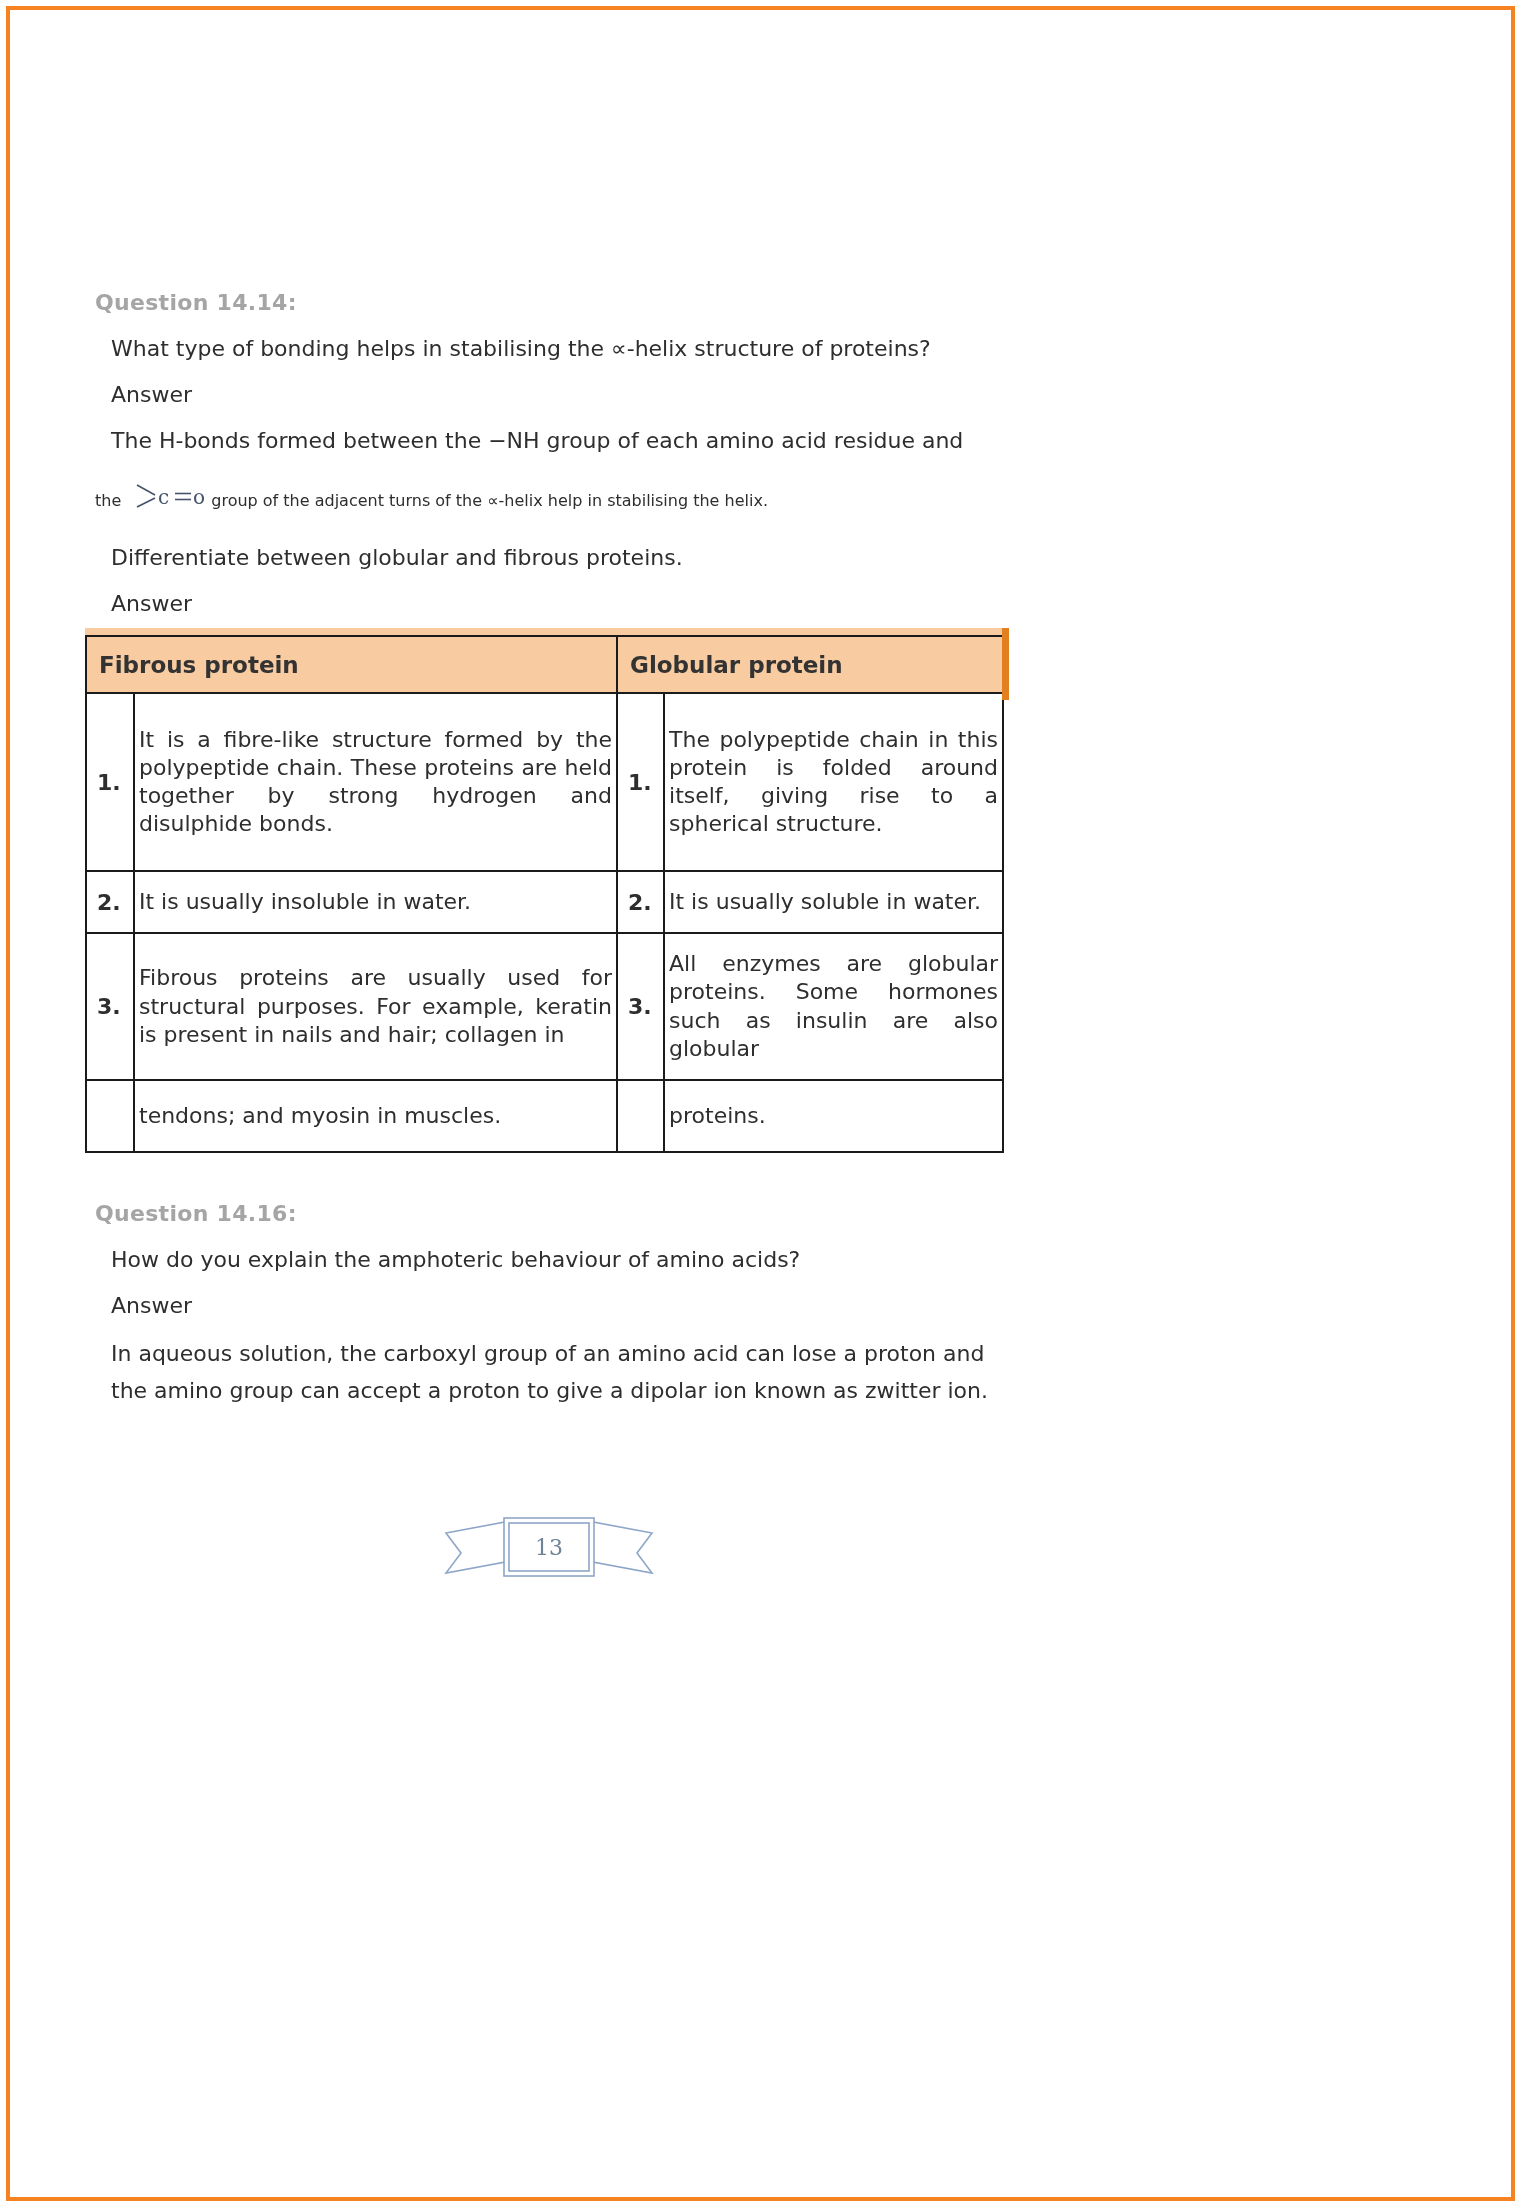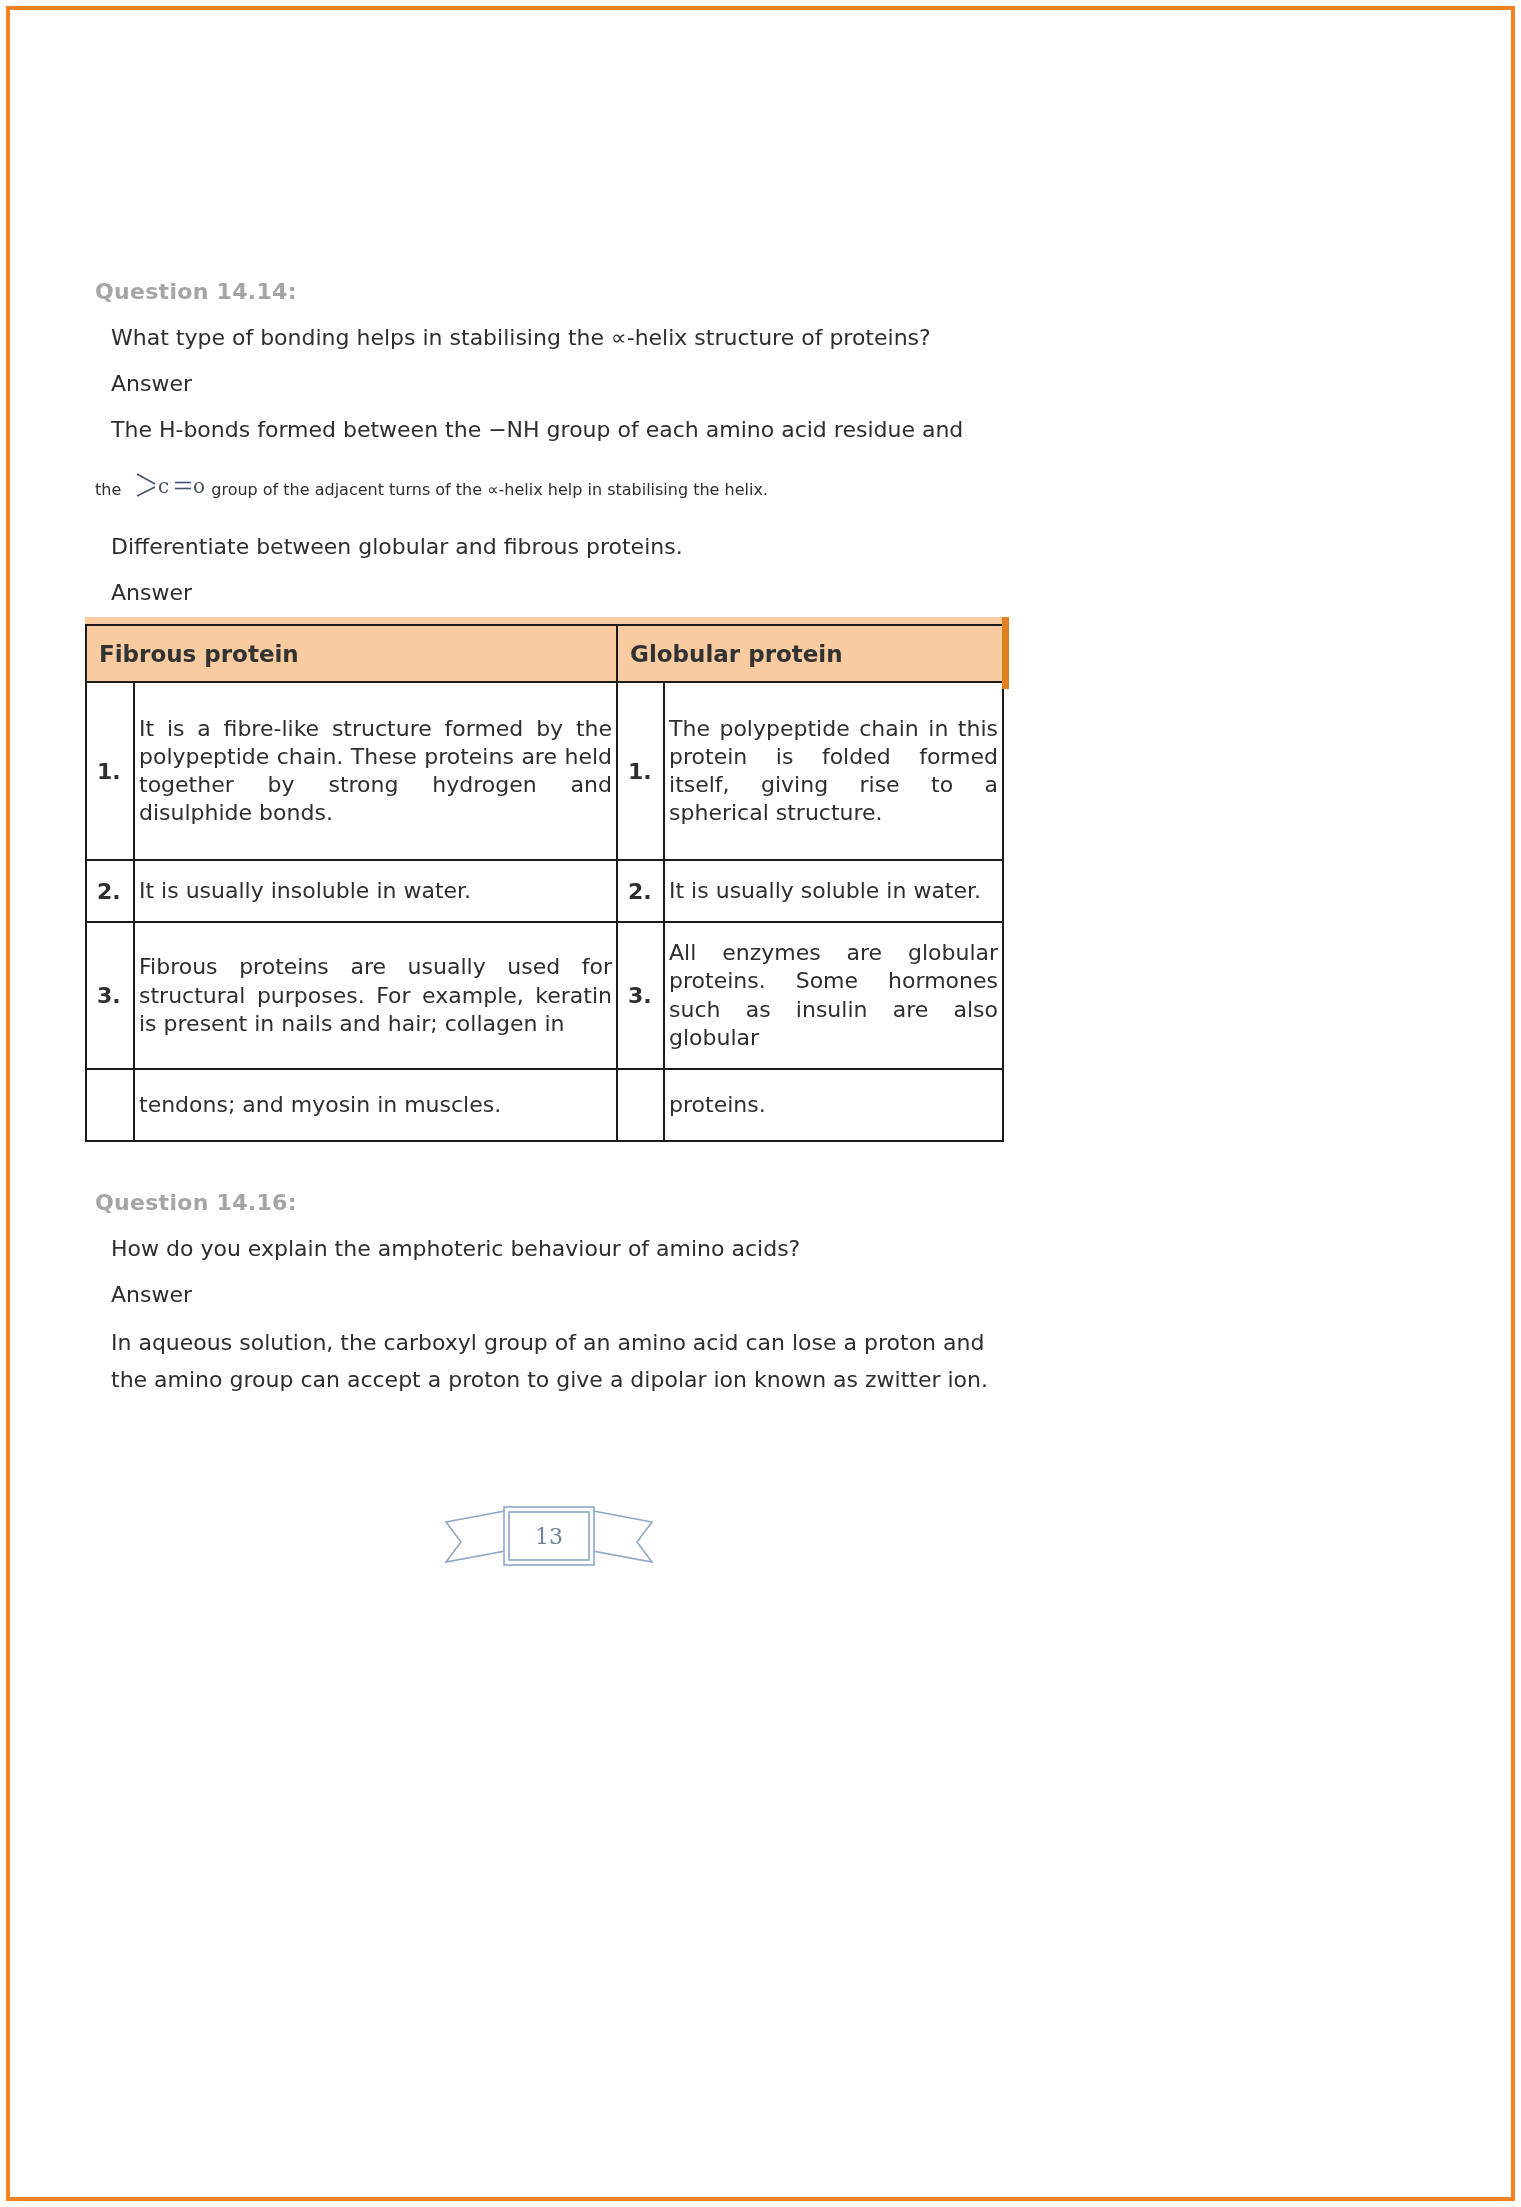--- a/index.html
+++ b/index.html
@@ -16,21 +16,21 @@
     position: absolute;
     left: 95px; top: 278px;
     width: 907px;
   }
 
   .q-heading {
     font-size: 22px;
     font-weight: bold;
     color: #a5a5a5;
     letter-spacing: 0.3px;
-    margin: 1px 0 18px 0;
+    margin: 12px 0 18px 0;
   }
   .body-text {
     font-size: 22px;
     line-height: 1.42;
     color: #2e2e2e;
     margin: 0 0 15px 16px;
   }
   .section { margin-bottom: 30px; }
 
   
@@ -157,21 +157,21 @@
           <tr>
             <th colspan="2">Fibrous protein</th>
             <th colspan="2">Globular protein</th>
           </tr>
         </thead>
         <tbody>
           <tr class="row-1">
             <td class="num">1.</td>
             <td class="txt">It is a fibre-like structure formed by the polypeptide chain. These proteins are held together by strong hydrogen and disulphide bonds.</td>
             <td class="num">1.</td>
-            <td class="txt">The polypeptide chain in this protein is folded formed itself, giving rise to a spherical structure.</td>
+            <td class="txt">The polypeptide chain in this protein is folded around itself, giving rise to a spherical structure.</td>
           </tr>
           <tr class="row-2">
             <td class="num">2.</td>
             <td class="txt">It is usually insoluble in water.</td>
             <td class="num">2.</td>
             <td class="txt">It is usually soluble in water.</td>
           </tr>
           <tr class="row-3">
             <td class="num">3.</td>
             <td class="txt">Fibrous proteins are usually used for structural purposes. For example, keratin is present in nails and hair; collagen in</td>

